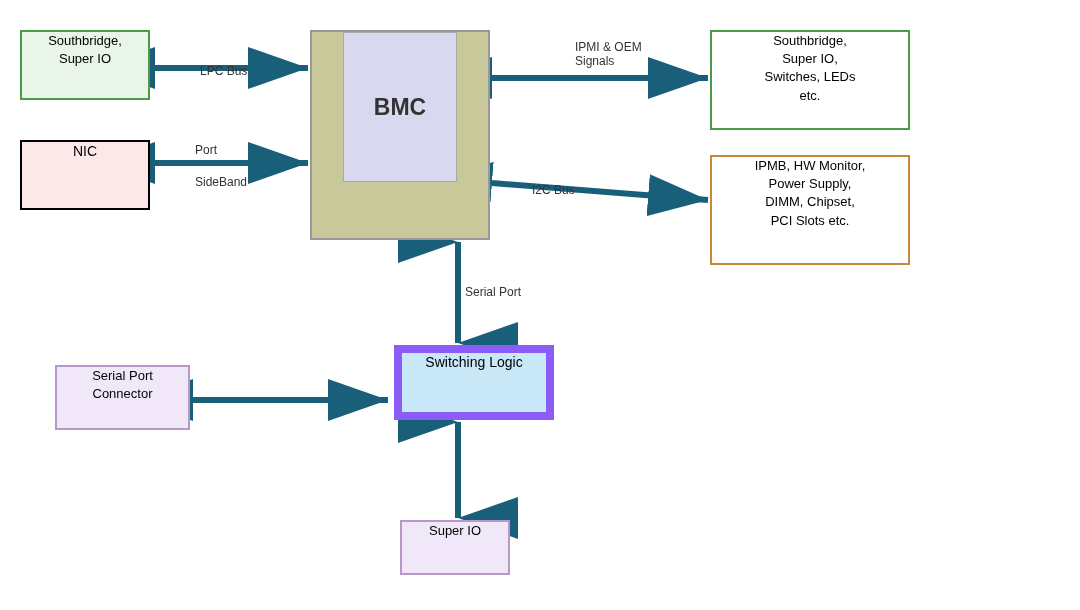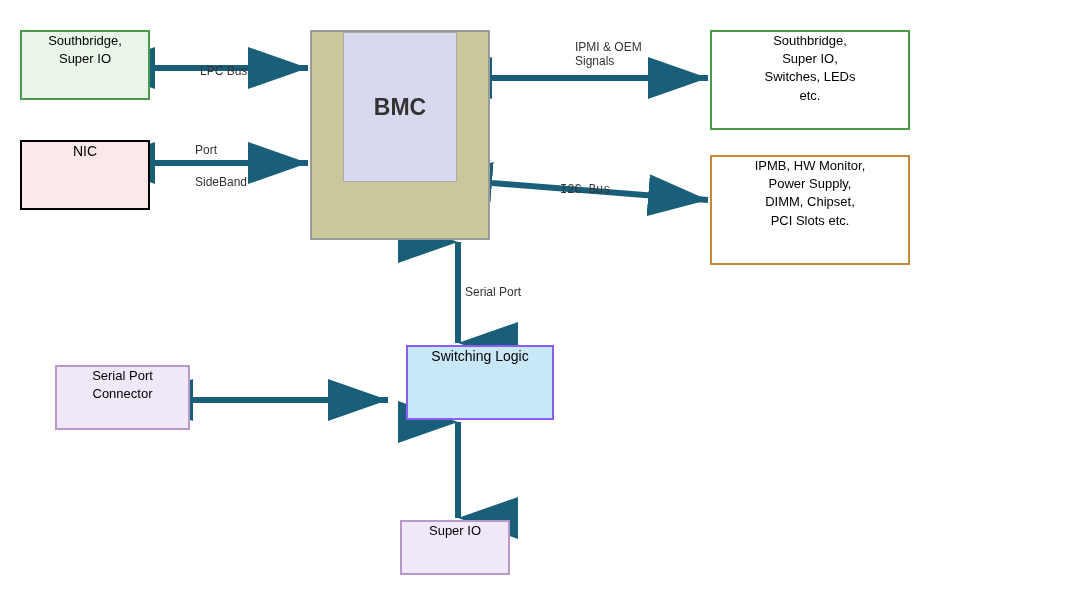--- a/index.html
+++ b/index.html
@@ -81,26 +81,26 @@
       left: 710px;
       top: 155px;
       width: 200px;
       height: 110px;
       background: #fff;
       border: 2px solid #c8883a;
       font-size: 13px;
     }
     
     .switching-box {
-      left: 406px;
+      left: 394px;
       top: 345px;
-      width: 148px;
+      width: 160px;
       height: 75px;
       background: #c8e8f8;
-      border: 2px solid #8b5cf6;
+      border: 8px solid #8b5cf6;
       font-size: 14px;
     }
     
     .serial-connector-box {
       left: 55px;
       top: 365px;
       width: 135px;
       height: 65px;
       background: #f0e8f8;
       border: 2px solid #b898c8;
@@ -216,20 +216,20 @@
   <div class="arrow-label" style="left: 195px; top: 143px;">
     <span>Port</span>
   </div>
   <div class="arrow-label" style="left: 195px; top: 175px; text-align: right;">
     <span>SideBand</span>
   </div>
   <div class="arrow-label" style="left: 575px; top: 40px; ">
     <span style="white-space: pre-line;">IPMI &amp; OEM
 Signals</span>
   </div>
-  <div class="arrow-label" style="left: 560px; top: 183px; font-family: Liberation Mono, monospace;">
+  <div class="arrow-label" style="left: 532px; top: 183px;">
     <span>I2C Bus</span>
   </div>
   <div class="arrow-label" style="left: 465px; top: 285px;">
     <span>Serial Port</span>
   </div>
 
 </div>
 
 </body></html>

